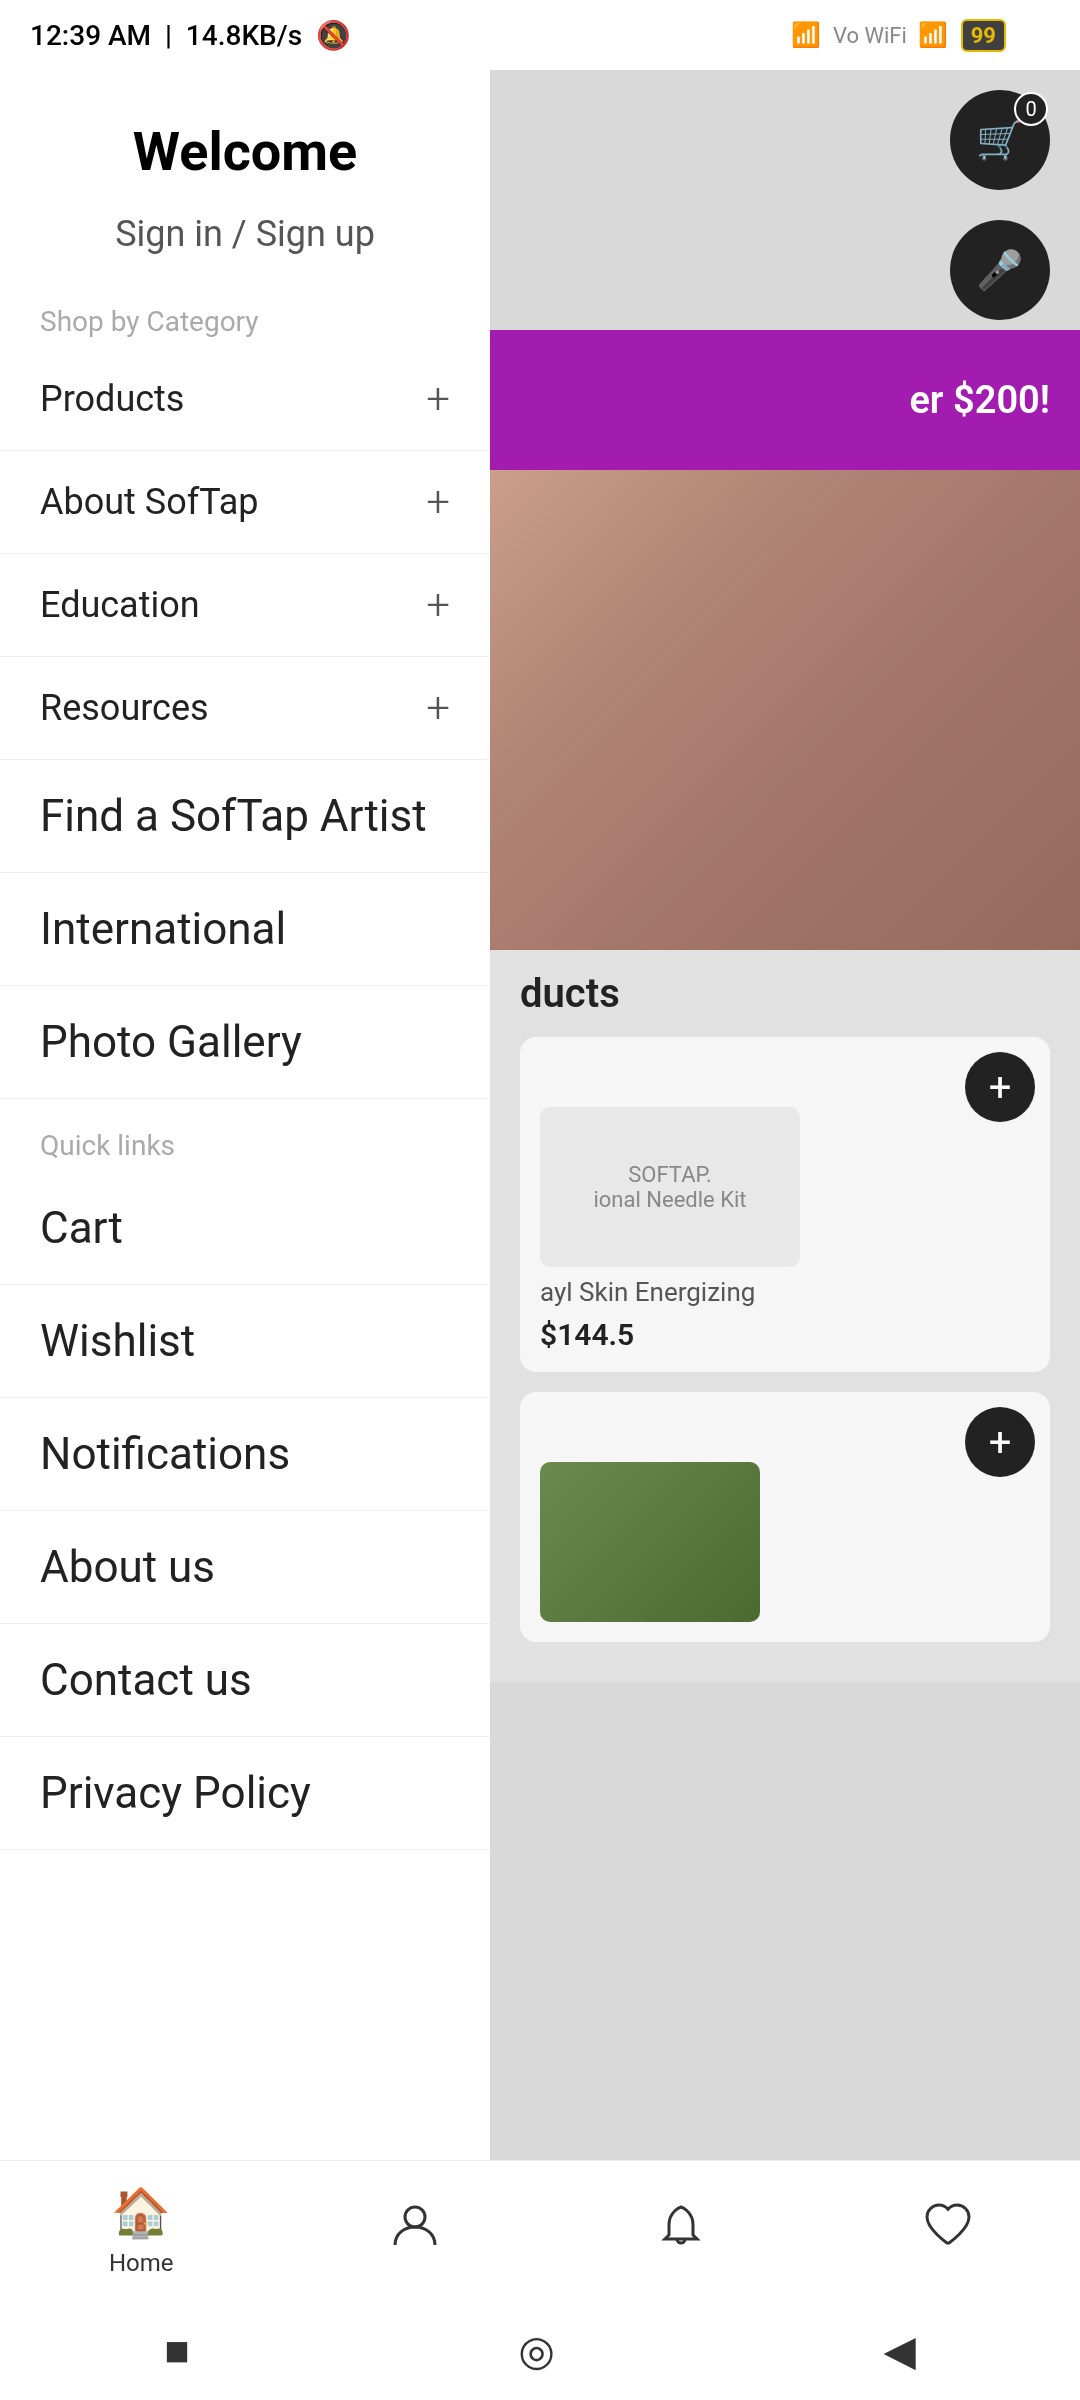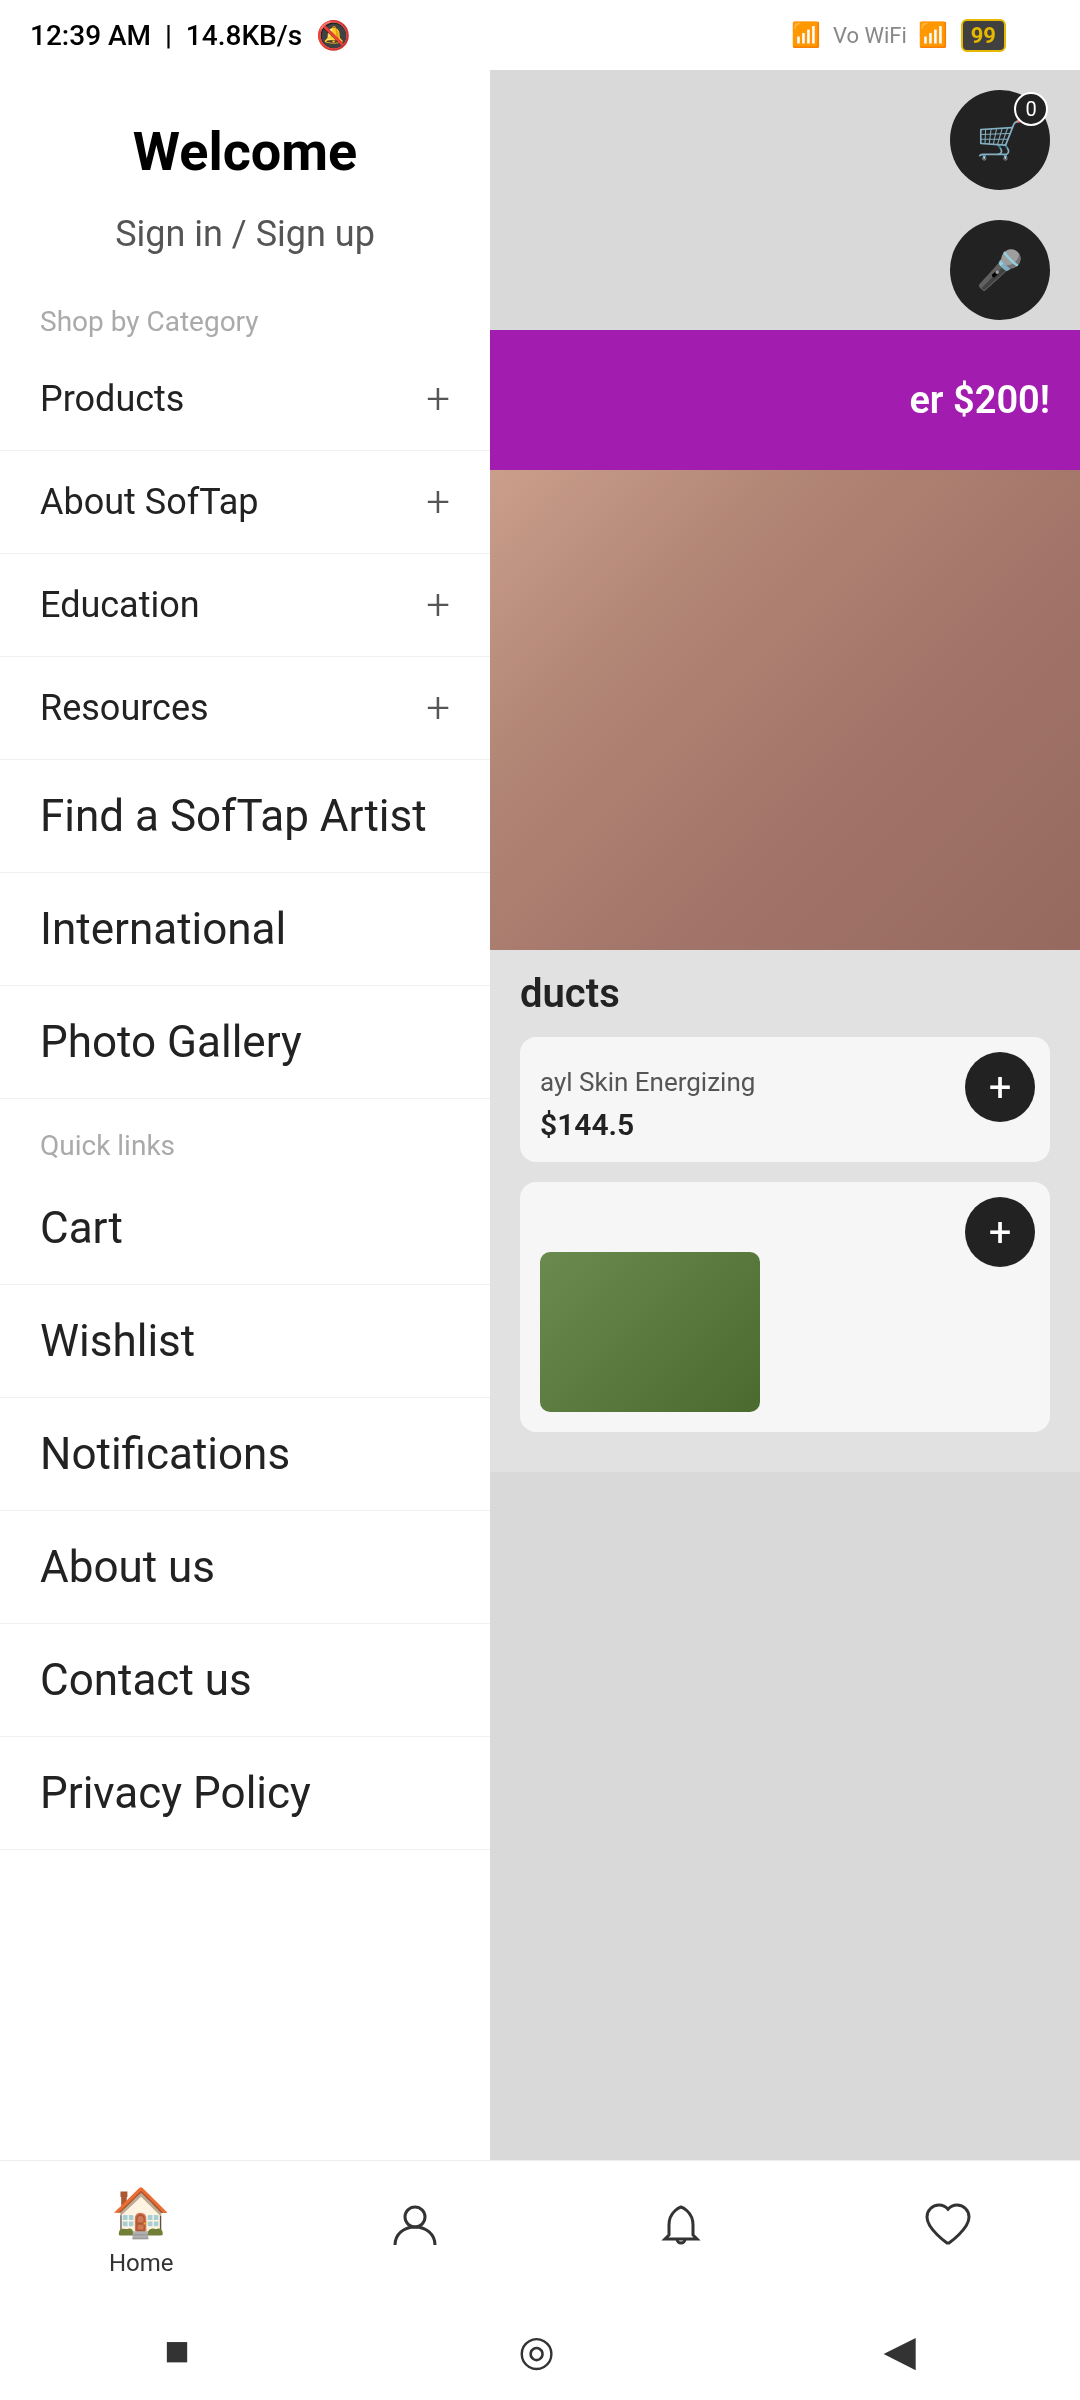--- a/index.html
+++ b/index.html
@@ -438,20 +438,23 @@
       <span class="promo-text">er $200!</span>
     </div>
 
     <div class="blurred-image"></div>
 
     <div class="products-section">
       <div class="products-title">ducts</div>
 
       <div class="product-card">
         <div class="product-add-btn">+</div>
+        <div class="product-image-placeholder">
+          <span class="product-image-text">SOFTAP.<br>ional Needle Kit</span>
+        </div>
         <div class="product-desc">ayl Skin Energizing</div>
         <div class="product-price">$144.5</div>
       </div>
 
       <div class="product-card2">
         <div class="product-add-btn">+</div>
         <div class="product-image2"></div>
       </div>
     </div>
   </div>

